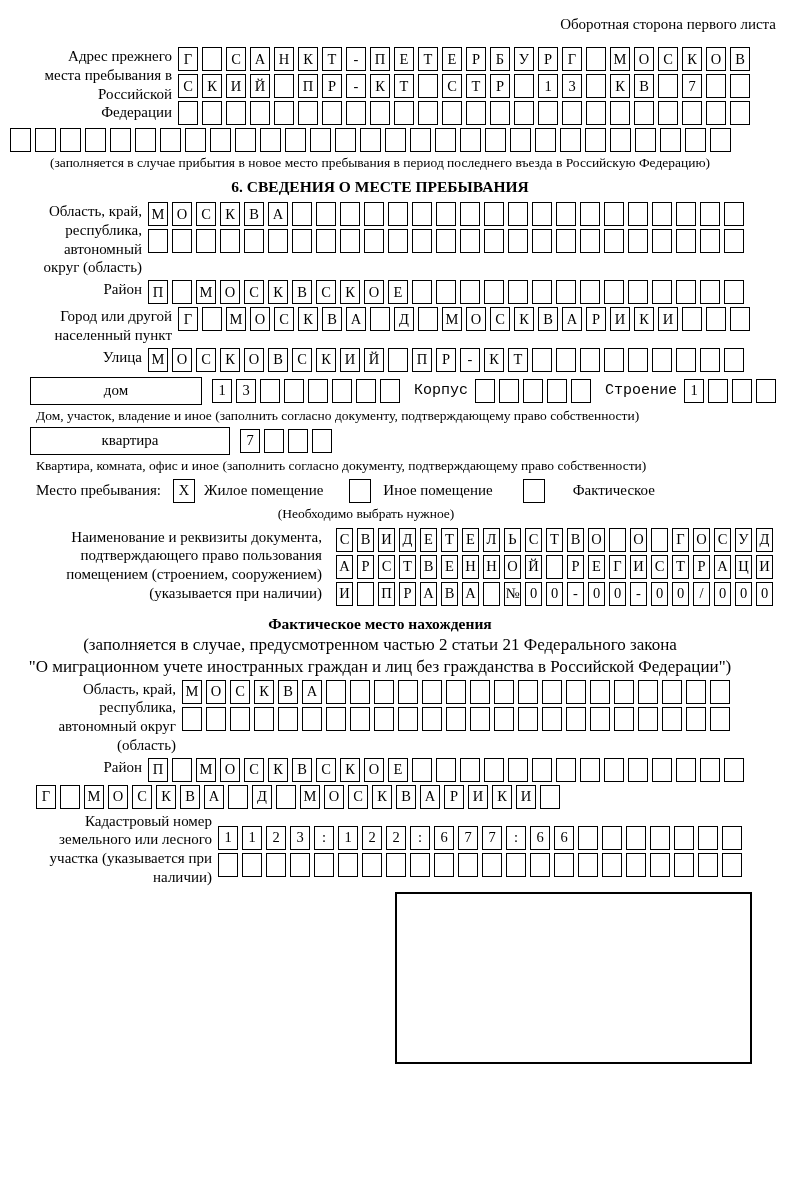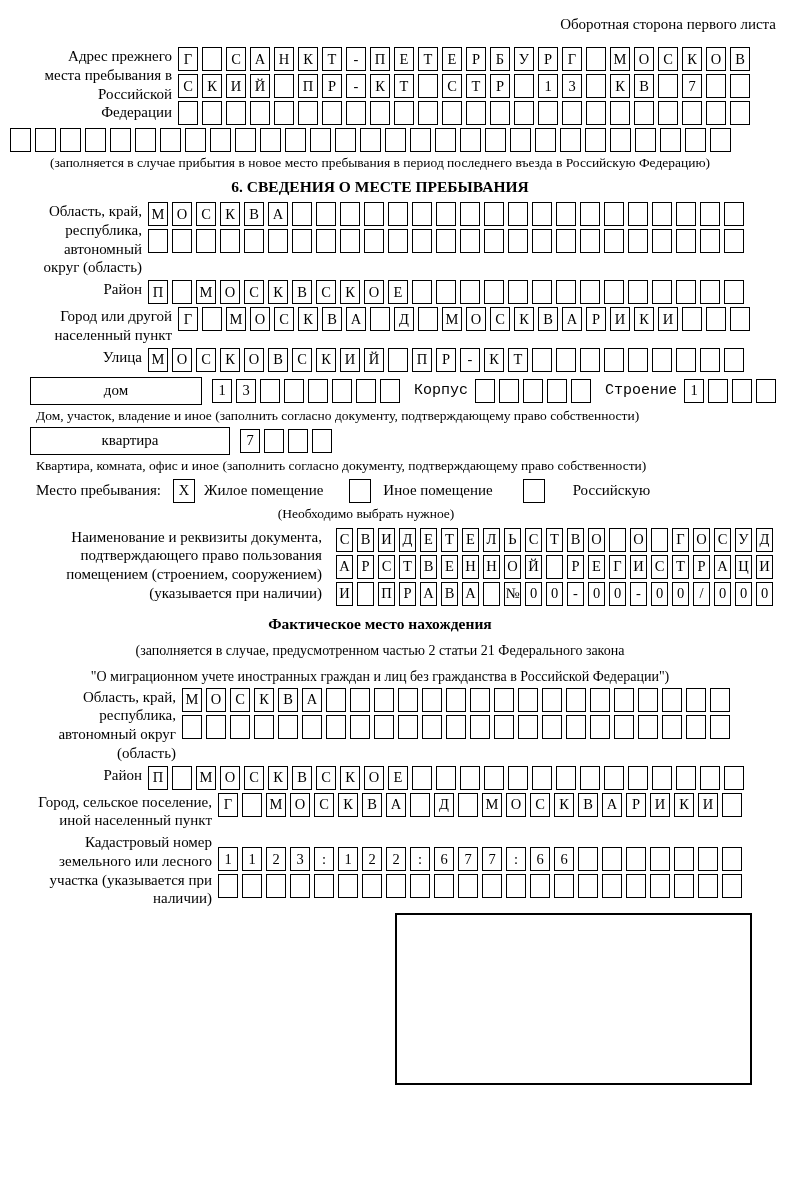--- a/index.html
+++ b/index.html
@@ -34,21 +34,21 @@
   .house-row{display:flex;align-items:center;margin-top:5px;margin-left:-6px;}
   .wide-box{border:1.5px solid #000;height:28px;box-sizing:border-box;display:flex;align-items:center;justify-content:center;font-size:15px;}
   .wb-dom{width:172px;margin-right:10px;}
   .wb-kv{width:200px;margin-right:10px;}
   .inline-label{font-size:15px;margin:0 7px 0 14px;font-family:Liberation Mono, monospace;}
   .house-row .cells,.kv-row .cells{align-self:center;}
   .kv-row{display:flex;align-items:center;margin-top:3px;margin-left:-6px;text-align:right;}
   .stay-row{display:flex;align-items:center;margin-top:5px;font-size:15px;}
   .cbox{width:22px;height:24px;border:1.5px solid #000;box-sizing:border-box;display:flex;align-items:center;justify-content:center;font-size:14.5px;flex:0 0 22px;}
   .hint{width:660px;text-align:center;font-size:13.5px;margin-top:3px;}
-  .subline{width:740px;margin-left:-26px;text-align:center;font-size:14px;margin-top:10px;}
+  .subline{width:740px;margin-left:-26px;text-align:center;font-size:17px;margin-top:2px;}
   .stamp-box{margin:5px 0 0 359px;width:357px;height:172px;border:2px solid #000;box-sizing:border-box;}
   .stamp-cap{margin:5px 0 0 352px;width:400px;text-align:center;font-size:13.5px;line-height:1.3;}
   .mt6{margin-top:6px;}
 </style>
 </head>
 <body>
 
 <div class="page">
 
   <div class="note-right">Оборотная сторона первого листа</div>
@@ -364,21 +364,21 @@
   </div>
   <div class="cap">Квартира, комната, офис и иное (заполнить согласно документу, подтверждающему право собственности)</div>
 
   <div class="stay-row">
     <span>Место пребывания:</span>
     <span class="cbox" style="margin-left:12px;">X</span>
     <span style="margin-left:9px;">Жилое помещение</span>
     <span class="cbox" style="margin-left:26px;"></span>
     <span style="margin-left:12px;">Иное помещение</span>
     <span class="cbox" style="margin-left:30px;"></span>
-    <span style="margin-left:28px;">Российскую</span>
+    <span style="margin-left:28px;">Фактическое</span>
   </div>
   <div class="hint">(Необходимо выбрать нужное)</div>
 
   <div class="frow mt6">
     <div class="flabel w-doc">Наименование и реквизиты документа, подтверждающего право пользования помещением (строением, сооружением) (указывается при наличии)</div>
     <div class="stack doc-cells">
       <div class="cells">
           <div class="cell">С</div>
           <div class="cell">В</div>
           <div class="cell">И</div>
@@ -535,21 +535,20 @@
         <div class="cell"></div>
         <div class="cell"></div>
         <div class="cell"></div>
         <div class="cell"></div>
         <div class="cell"></div>
         <div class="cell"></div>
       </div>
   </div>
 
   <div class="frow">
-    <div class="flabel w-fcity">Город, сельское поселение, иной населенный пункт</div>
     <div class="cells">
         <div class="cell">Г</div>
         <div class="cell"></div>
         <div class="cell">М</div>
         <div class="cell">О</div>
         <div class="cell">С</div>
         <div class="cell">К</div>
         <div class="cell">В</div>
         <div class="cell">А</div>
         <div class="cell"></div>

